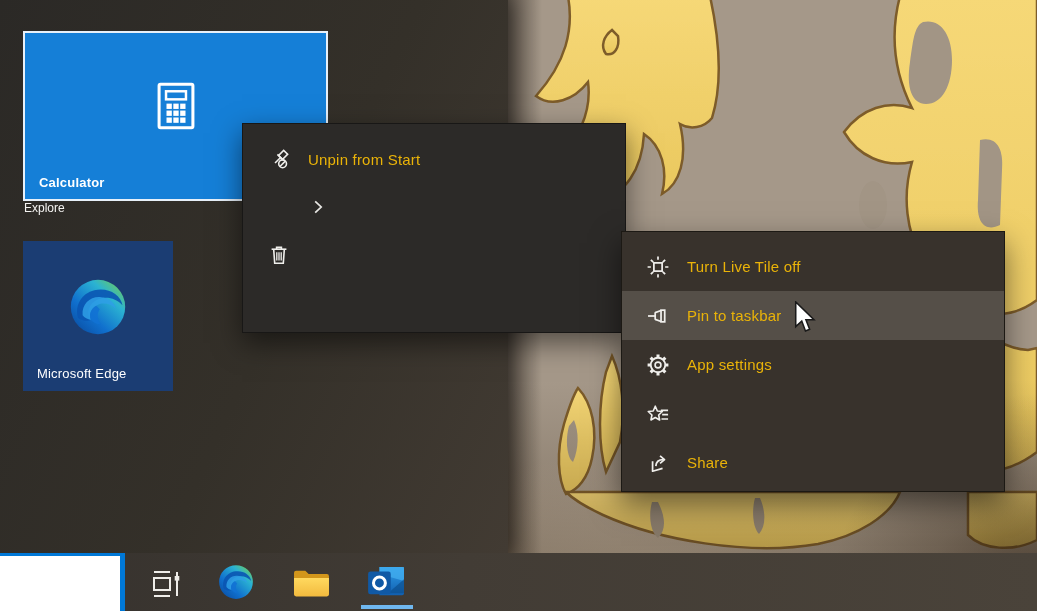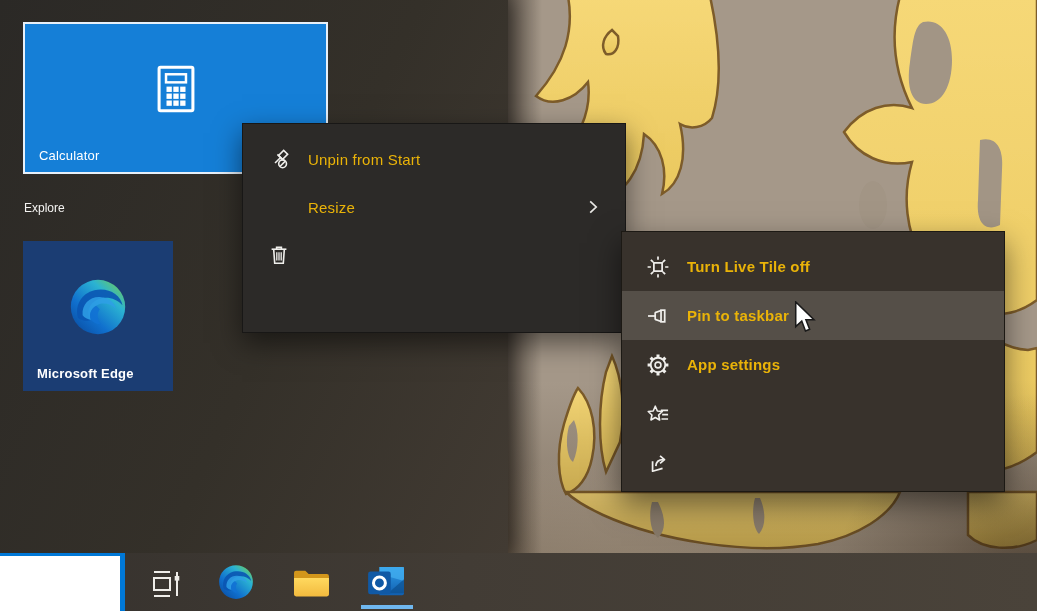--- a/index.html
+++ b/index.html
@@ -10,42 +10,42 @@
 
   
   .wallpaper{position:absolute;left:508px;top:0;width:529px;height:611px;display:block;}
 
   
   .start-panel{position:absolute;left:0;top:0;width:508px;height:553px;
     background:linear-gradient(115deg,#2b2926 0%,#343029 55%,#423b33 100%);
     box-shadow:6px 0 18px rgba(0,0,0,.35);}
   .tile{position:absolute;border:2px solid transparent;cursor:pointer;}
   .tile-label{position:absolute;left:12px;bottom:8px;font-size:13px;color:#fff;letter-spacing:.2px;}
-  .tile-calc{left:23px;top:22px;width:305px;height:152px;background:var(--calculator_tile,#157fd7);
-             border-color:#e7f0f9;}
+  .tile-calc{left:23px;top:31px;width:305px;height:170px;background:var(--calculator_tile,#157fd7);
+             border-color:#e7f0f9;font-weight:bold;}
   .tile-calc .tile-icon{position:absolute;left:50%;top:44%;transform:translate(-50%,-50%);}
-  .tile-edge{left:23px;top:241px;width:150px;height:150px;background:var(--edge_tile,#1b3d73);font-weight:bold;}
+  .tile-edge{left:23px;top:241px;width:150px;height:150px;background:var(--edge_tile,#1b3d73);}
   .tile-edge .tile-icon{position:absolute;left:50%;top:44%;transform:translate(-50%,-50%);}
   .section-label{position:absolute;left:24px;top:201px;font-size:12px;color:#f4f3f1;}
 
   
   .ctx-menu{position:absolute;left:242px;top:123px;width:384px;height:210px;
     background:var(--menu_bg,#2c2a28);padding-top:11px;
     border:1px solid rgba(0,0,0,.45);box-shadow:0 10px 26px rgba(0,0,0,.5);}
   .mi{height:48px;display:flex;align-items:center;padding:0 14px 0 24px;cursor:pointer;}
   .mi-icon{width:24px;height:24px;margin-right:17px;flex:0 0 auto;color:#f0efec;}
   .mi-icon.empty{visibility:hidden;}
   .mi-label{flex:1;font-size:15px;color:#eab308;letter-spacing:.2px;}
   .mi-chevron{width:20px;height:20px;margin-right:8px;color:#e9e8e5;flex:0 0 auto;}
   .mi.selected{background:var(--menu_highlight,#002844);}
 
   .sub-menu{position:absolute;left:621px;top:231px;width:384px;height:261px;
     background:var(--submenu_bg,#38322c);padding-top:10px;
     border:1px solid rgba(10,8,5,.6);box-shadow:0 12px 28px rgba(0,0,0,.5);}
-  .sub-menu .mi{height:49px;padding:0 14px 0 23px;font-weight:bold;}
+  .sub-menu .mi{height:49px;padding:0 14px 0 23px;}
   .sub-menu .mi-icon{width:26px;height:26px;margin-right:16px;}
   .mi.hovered{background:var(--submenu_hover,#554f48);}
 
   
   .cursor{position:absolute;left:794px;top:301px;pointer-events:none;}
 
   
   .taskbar{position:absolute;left:0;top:553px;width:1037px;height:58px;
     background:linear-gradient(to right,#35312d 0%,#423c35 45%,#4a433a 100%);}
   .search-box{position:absolute;left:0;top:0;width:125px;height:58px;
@@ -269,21 +269,20 @@
 
   <div class="ctx-menu">
     <div class="mi">
       <svg class="mi-icon">
           <use href="#i-unpin"></use>
         </svg>
       <span class="mi-label">Unpin from Start</span>
     </div>
     <div class="mi">
       <svg class="mi-icon empty"></svg>
-      <span class="mi-label">Resize</span>
       <svg class="mi-chevron">
           <use href="#i-chevron"></use>
         </svg>
     </div>
     <div class="mi">
       <svg class="mi-icon">
           <use href="#i-trash"></use>
         </svg>
     </div>
   </div>
@@ -309,20 +308,21 @@
     </div>
     <div class="mi">
       <svg class="mi-icon">
           <use href="#i-rate"></use>
         </svg>
     </div>
     <div class="mi">
       <svg class="mi-icon">
           <use href="#i-share"></use>
         </svg>
+      <span class="mi-label">Share</span>
     </div>
   </div>
 
   <svg class="cursor" width="22" height="34">
       <use href="#i-cursor"></use>
     </svg>
 
   <div class="taskbar">
     <div class="search-box" title=""></div>
     <button class="tb-btn tb-task-view">

